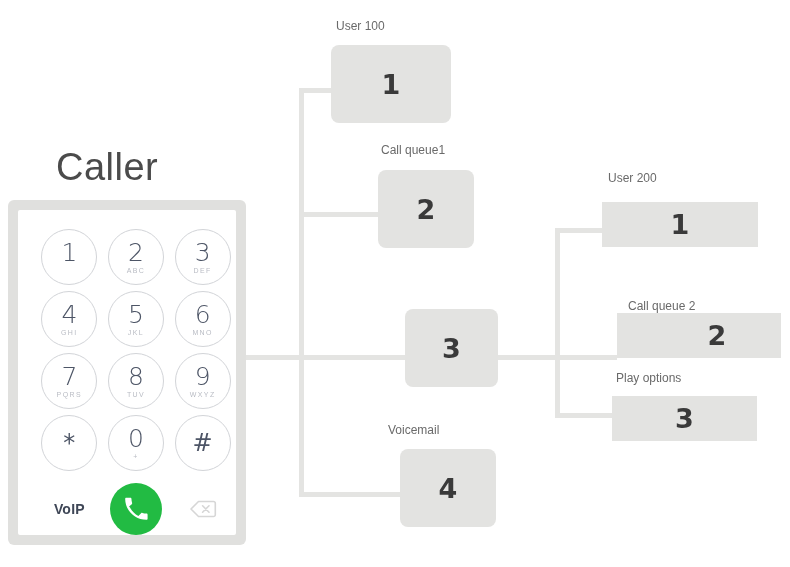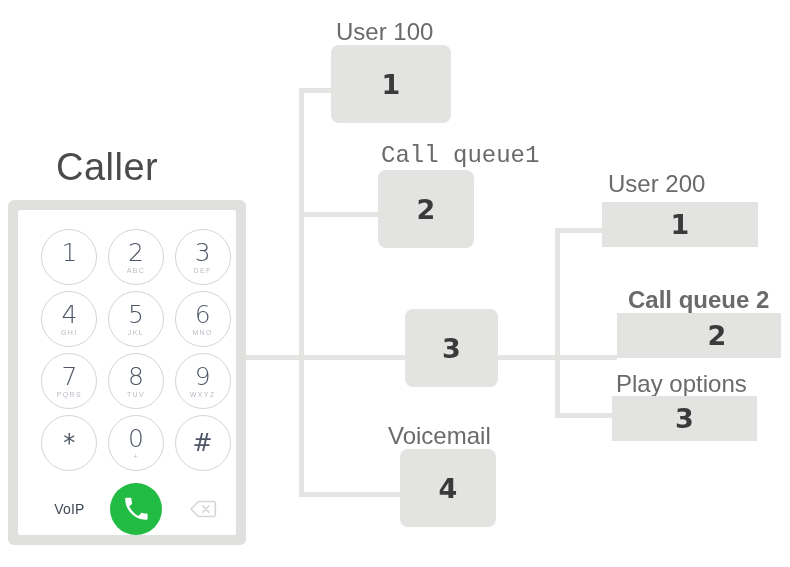--- a/index.html
+++ b/index.html
@@ -107,21 +107,21 @@
     top: 268px;
     width: 200px;
     height: 62px;
     display: grid;
     grid-template-columns: repeat(3, 1fr);
     align-items: center;
     justify-items: center;
   }
   .voip-label {
     font-size: 14px;
-    font-weight: 400;
+    font-weight: 700;
     color: #3f4757;
     letter-spacing: 0.2px;
   }
   .call-btn {
     width: 52px;
     height: 52px;
     border-radius: 50%;
     background: #22bb43;
     display: flex;
     align-items: center;
@@ -134,21 +134,21 @@
   .line {
     position: absolute;
     background: #e4e4e2;
   }
   .line-h { height: 5px; }
   .line-v { width: 5px; }
 
   
   .node-label {
     position: absolute;
-    font-size: 24px;
+    font-size: 12px;
     font-weight: 300;
     color: #6a6a6a;
     line-height: 1;
     white-space: nowrap;
   }
   .node-box {
     position: absolute;
     background: #e3e3e1;
     display: flex;
     align-items: center;
@@ -263,40 +263,40 @@
 
   <div class="line line-h" style="left:555px; top:228px; width:52px;"></div>
   <div class="line line-h" style="left:555px; top:355px; width:62px;"></div>
   <div class="line line-h" style="left:555px; top:413px; width:62px;"></div>
 
   <div class="node-label" style="left:336px; top:20px;">User 100</div>
   <div class="node-box rounded" style="left:331px; top:45px; width:120px; height:78px;">
     <span class="node-digit">1</span>
   </div>
 
-  <div class="node-label" style="left:381px; top:144px;font-family:Liberation Mono, monospace;">Call queue1</div>
+  <div class="node-label" style="left:381px; top:144px;">Call queue1</div>
   <div class="node-box rounded" style="left:378px; top:170px; width:96px; height:78px;">
     <span class="node-digit">2</span>
   </div>
 
   <div class="node-box rounded" style="left:405px; top:309px; width:93px; height:78px;">
     <span class="node-digit">3</span>
   </div>
 
   <div class="node-label" style="left:388px; top:424px;">Voicemail</div>
   <div class="node-box rounded" style="left:400px; top:449px; width:96px; height:78px;">
     <span class="node-digit">4</span>
   </div>
 
   <div class="node-label" style="left:608px; top:172px;text-align:right;">User 200</div>
   <div class="node-box" style="left:602px; top:202px; width:156px; height:45px;">
     <span class="node-digit">1</span>
   </div>
 
-  <div class="node-label" style="left:628px; top:288px;font-weight:bold;">Call queue 2</div>
+  <div class="node-label" style="left:628px; top:300px;">Call queue 2</div>
   <div class="node-box" style="left:617px; top:313px; width:164px; height:45px; justify-content:center; padding-left:36px;">
     <span class="node-digit">2</span>
   </div>
 
   <div class="node-label" style="left:616px; top:372px;">Play options</div>
   <div class="node-box" style="left:612px; top:396px; width:145px; height:45px;">
     <span class="node-digit">3</span>
   </div>
 
 </div>

